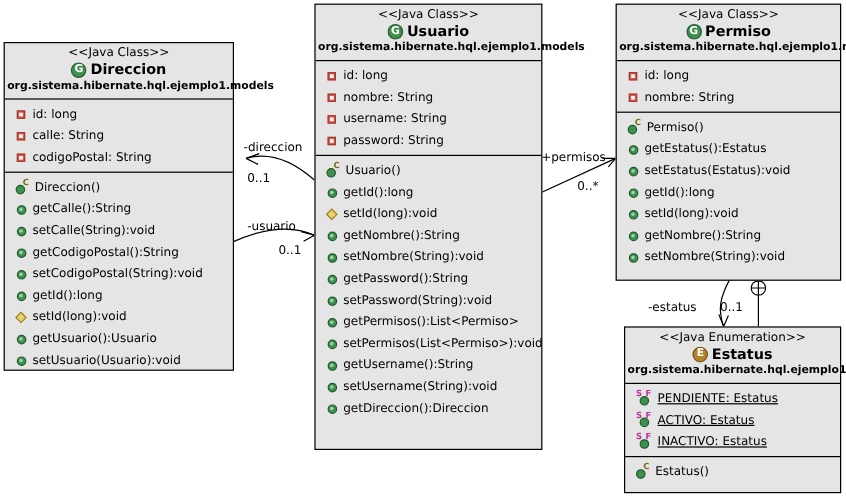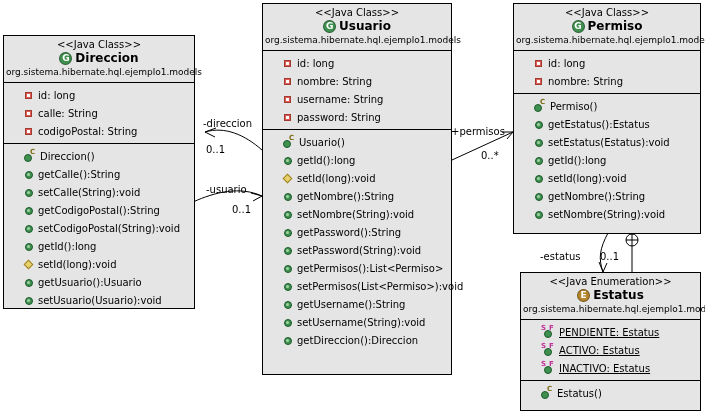--- a/index.html
+++ b/index.html
@@ -53,37 +53,38 @@
     align-items: center;
     justify-content: center;
     gap: 1px;
   }
   .pkg {
     font-size: 9px;
     color: #000;
     line-height: 12px;
     text-align: right;
     padding-bottom: 2px;
+    font-weight: bold;
   }
   .sep {
     border-top: 1px solid #000;
     height: 0;
     font-size: 0;
     line-height: 0;
   }
   .members {
     padding: 3px 0 3px 0;
   }
   .member {
     display: flex;
     align-items: center;
     font-size: 10px;
     line-height: 13px;
     height: 18px;
-    padding-left: 20px;
+    padding-left: 9px;
     color: #000;
     white-space: nowrap;
   }
   .member .mtext { padding-left: 3px; }
   .member.static-final .mtext { text-decoration: underline; }
 
   
   .ico {
     width: 11px;
     height: 11px;

